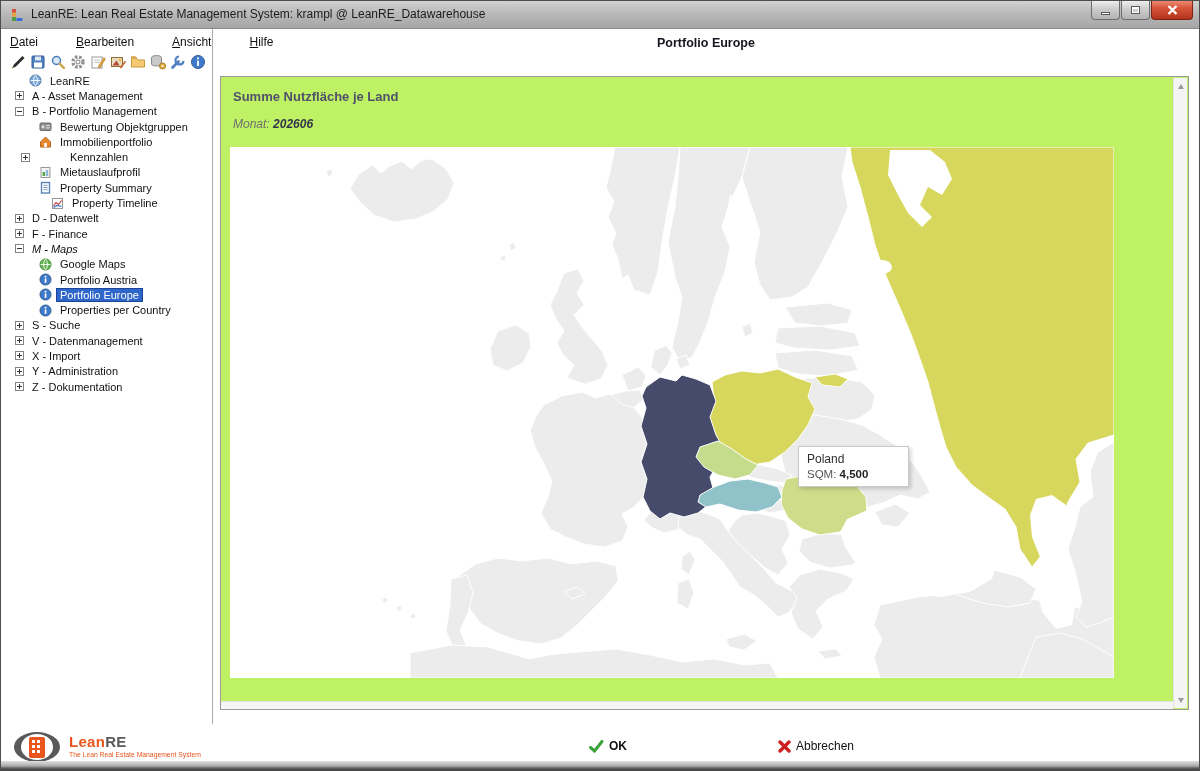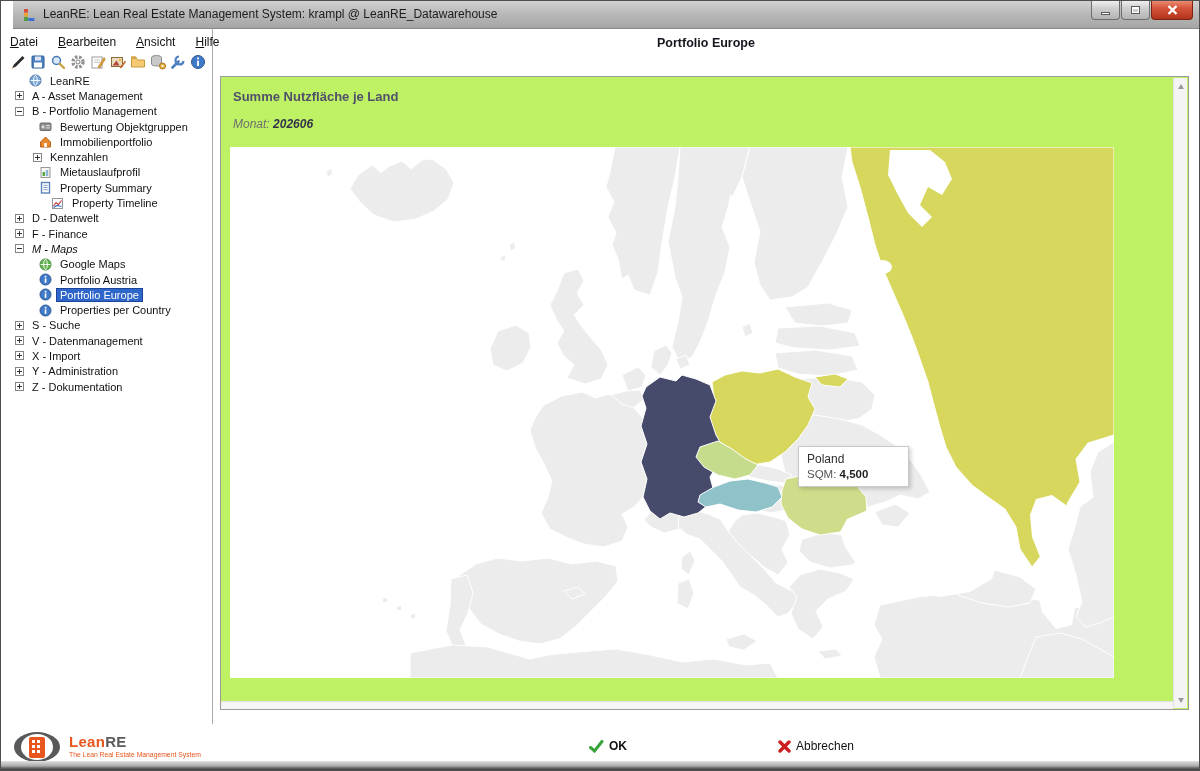--- a/index.html
+++ b/index.html
@@ -1,35 +1,35 @@
 <!DOCTYPE html>
 <html><head>
 <meta charset="utf-8">
 <style>
   html,body{margin:0;padding:0;background:#6b6b6b;}
   *{box-sizing:border-box;font-family:"Liberation Sans",sans-serif;}
   .window{position:relative;width:1200px;height:771px;background:#fff;border:1px solid #4e4e4e;overflow:hidden;}
   
-  .titlebar{position:absolute;left:12px;top:0;right:0;height:28px;
+  .titlebar{position:absolute;left:0;top:0;right:0;height:28px;
     background:linear-gradient(#d2d2d2,#b9b9b9 45%,#a6a6a6);border-bottom:1px solid #8a8a8a;}
   .title-icon{position:absolute;left:8px;top:6px;width:16px;height:16px;}
   .title-text{position:absolute;left:30px;top:6px;font-size:12px;color:#1c1c1c;white-space:nowrap;}
   .win-controls{position:absolute;right:6px;top:0;display:flex;}
   .win-btn{height:19px;border:1px solid #6e6e6e;border-top:none;border-radius:0 0 4px 4px;
     background:linear-gradient(#efefef,#cfcfcf 40%,#b3b3b3);display:flex;align-items:center;justify-content:center;margin-left:1px;}
   .win-btn.min,.win-btn.max{width:29px;}
   .win-btn.close{width:42px;background:linear-gradient(#eb8a70,#d6543a 40%,#b2331c);border-color:#7e2413;}
   .glyph-min{width:9px;height:3px;background:#fff;border:1px solid #5a5a5a;margin-top:6px;}
   .glyph-max{width:9px;height:8px;background:#fff;border:1px solid #5a5a5a;position:relative;}
   .glyph-max:after{content:"";position:absolute;left:1px;top:2px;right:1px;bottom:1px;background:#cfcfcf;}
   
   .content{position:absolute;left:0;top:28px;right:0;bottom:9px;background:#fff;}
   .splitter{position:absolute;left:211px;top:0;width:1px;height:695px;background:#ababab;}
   
-  .menubar{position:absolute;left:6px;top:4px;display:flex;gap:14px;font-size:12px;color:#111;}
+  .menubar{position:absolute;left:6px;top:4px;display:flex;gap:32px;font-size:12px;color:#111;}
   .menu-item{padding:2px 3px;cursor:default;white-space:nowrap;}
   .menu-item .u{text-decoration:underline;}
   .toolbar{position:absolute;left:8px;top:24px;display:flex;gap:3px;}
   .tool{width:17px;height:17px;display:flex;align-items:center;justify-content:center;}
   .tree{position:absolute;left:0;top:44px;width:210px;font-size:11px;color:#111;}
   .trow{height:15.3px;display:flex;align-items:center;white-space:nowrap;}
   .texp{width:9px;height:9px;background:#fff;border:1px solid #848484;position:relative;flex:0 0 9px;margin-right:4px;}
   .texp:before{content:"";position:absolute;left:1px;right:1px;top:3px;height:1px;background:#333;}
   .texp.plus:after{content:"";position:absolute;top:1px;bottom:1px;left:3px;width:1px;background:#333;}
   .ticon{width:13px;height:13px;margin-right:4px;flex:0 0 13px;}
@@ -208,21 +208,21 @@
         </div>
         <div class="trow" style="padding-left: 38px;">
           <span class="ticon">
             <svg viewBox="0 0 13 13" width="13" height="13">
               <path d="M1.5 7 L6.5 2 L11.5 7 V12 H1.5 Z" fill="#e8872c" stroke="#b5621a"></path>
               <rect x="5.2" y="8" width="2.6" height="4" fill="#fff"></rect>
             </svg>
           </span>
           <span class="tlabel">Immobilienportfolio</span>
         </div>
-        <div class="trow" style="padding-left: 32px;">
+        <div class="trow" style="padding-left: 20px; gap: 32px;">
           <div class="texp plus"></div>
           <span class="tlabel">Kennzahlen</span>
         </div>
         <div class="trow" style="padding-left: 38px;">
           <span class="ticon">
             <svg viewBox="0 0 13 13" width="13" height="13">
               <rect x="2" y="1.5" width="9" height="10" fill="#f4f4f4" stroke="#979797"></rect>
               <rect x="3.6" y="6" width="2.4" height="4" fill="#57a53e"></rect>
               <rect x="6.8" y="4" width="2.4" height="6" fill="#8ab6d8"></rect>
             </svg>

